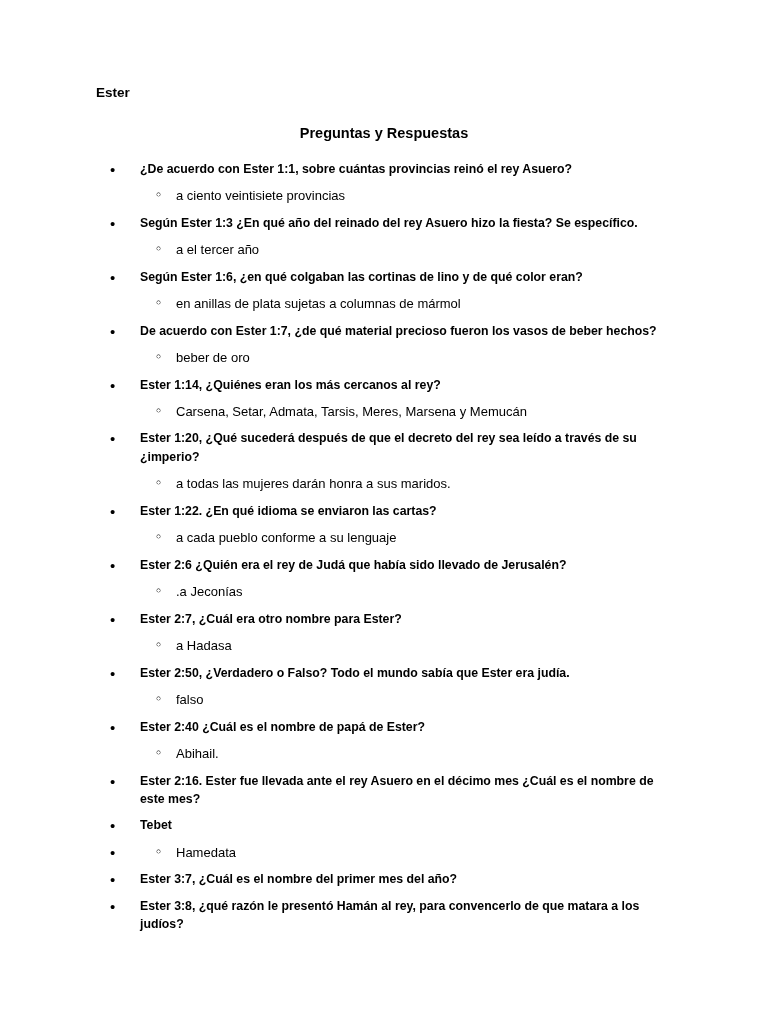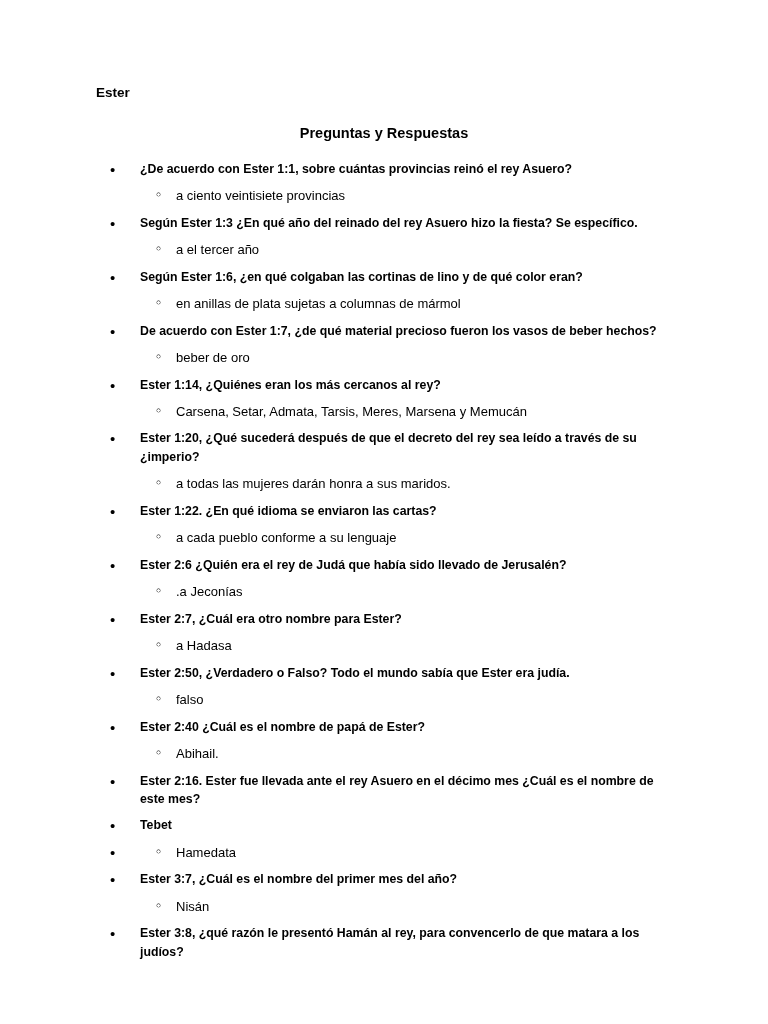--- a/index.html
+++ b/index.html
@@ -208,25 +208,20 @@
     <li class="qa-item">
       <ul class="answer-list">
         <li class="answer-item">
           <p class="answer">Hamedata</p>
         </li>
       </ul>
     </li>
 
     <li class="qa-item">
       <p class="question">Ester 3:7, ¿Cuál es el nombre del primer mes del año?</p>
-      <ul class="answer-list">
-        <li class="answer-item">
-          <p class="answer">Nisán</p>
-        </li>
-      </ul>
     </li>
 
     <li class="qa-item">
       <p class="question">Ester 3:8, ¿qué razón le presentó Hamán al rey, para convencerlo de que matara a los judíos?</p>
     </li>
 
   </ul>
 </div>
 
 </body></html>

